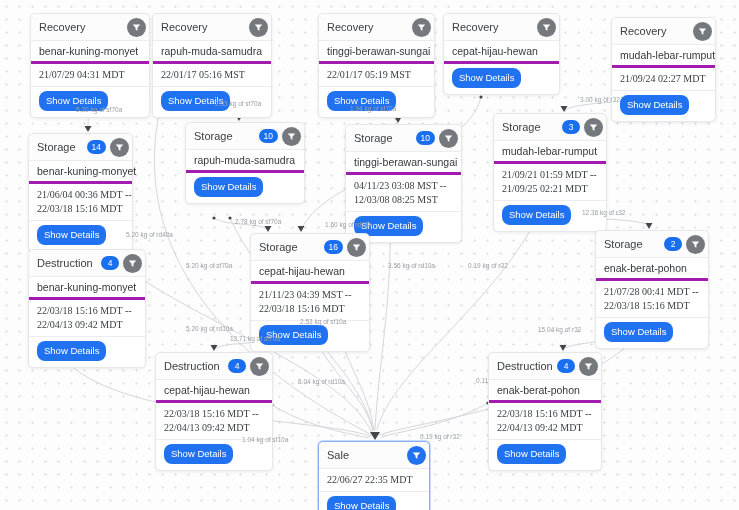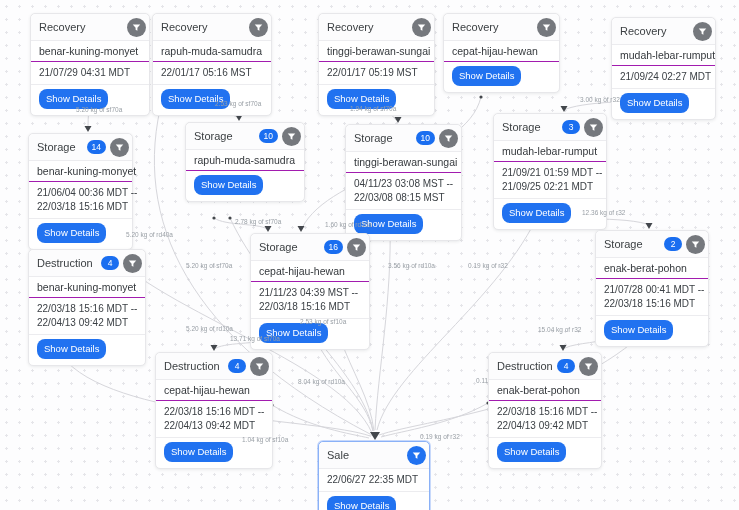--- a/index.html
+++ b/index.html
@@ -41,25 +41,25 @@
   .badge:empty{display:none;}
   .funnel-circle{
     width:19px;height:19px;border-radius:50%;
     background:#75787d;flex:none;
     display:flex;align-items:center;justify-content:center;cursor:pointer;
   }
   .node.selected .funnel-circle{background:#2172f0;}
   .funnel-circle svg{width:9px;height:9px;display:block;}
   .node-name{
     padding:4px 8px;font-size:10.5px;color:#34383c;
-    border-bottom:1px solid #a21caf;white-space:nowrap;
+    border-bottom:3px solid #a21caf;white-space:nowrap;
   }
   .node-dates{
     padding:4px 8px;font-size:10px;color:#3b4045;line-height:1.4;
-    border-bottom:1px solid #ececef;white-space:nowrap;
+    border-bottom:1px solid #ececef;white-space:nowrap;font-family:Liberation Serif, serif;
   }
   .date-line:empty{display:none;}
   .btn{
     display:inline-block;background:#2172f0;color:#fff;border:none;
     font-family:inherit;font-size:9.5px;line-height:1;
     padding:5px 7px;border-radius:8px;margin:4px 8px 6px;cursor:pointer;
   }
   .labels{position:absolute;left:0;top:0;width:739px;height:510px;z-index:2;pointer-events:none;}
   .edge-label{
     position:absolute;font-size:6.5px;color:#9aa0a6;white-space:nowrap;
@@ -251,21 +251,21 @@
     <span class="badge">10</span>
     <span class="funnel-circle">
         <svg viewBox="0 0 12 12">
           <path d="M1,2 L11,2 L7.2,6.3 L7.2,10.2 L4.8,8.9 L4.8,6.3 Z" fill="#fff"></path>
         </svg>
       </span>
   </div>
   <div class="node-name">tinggi-berawan-sungai</div>
   <div class="node-dates">
     <div class="date-line">04/11/23 03:08 MST --</div>
-    <div class="date-line">22/03/08 08:15 MST</div>
+    <div class="date-line">12/03/08 08:25 MST</div>
   </div>
   <button class="btn">Show Details</button>
 </div>
 
 <div class="node" style="left:493px;top:113px;width:112px;">
   <div class="node-header">
     <span class="node-type">Storage</span>
     <span class="badge">3</span>
     <span class="funnel-circle">
         <svg viewBox="0 0 12 12">

